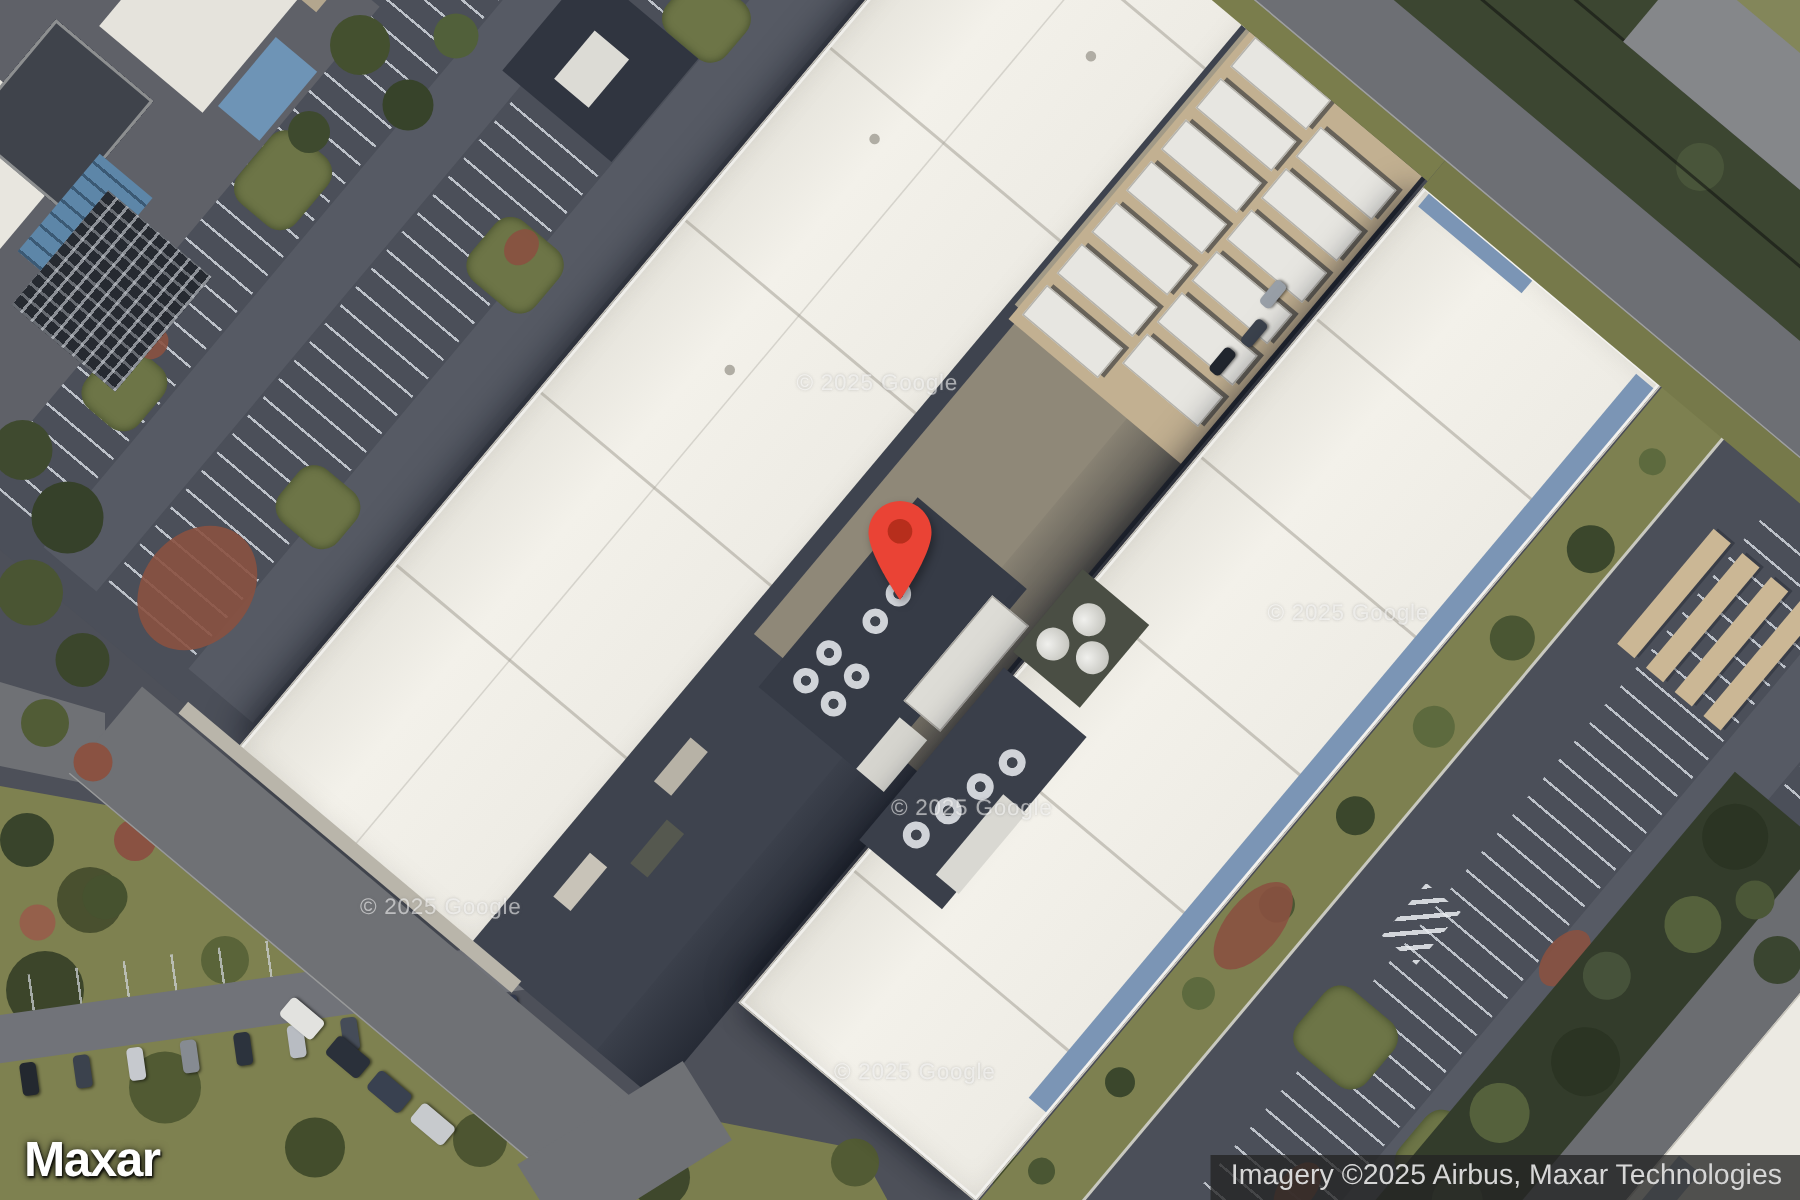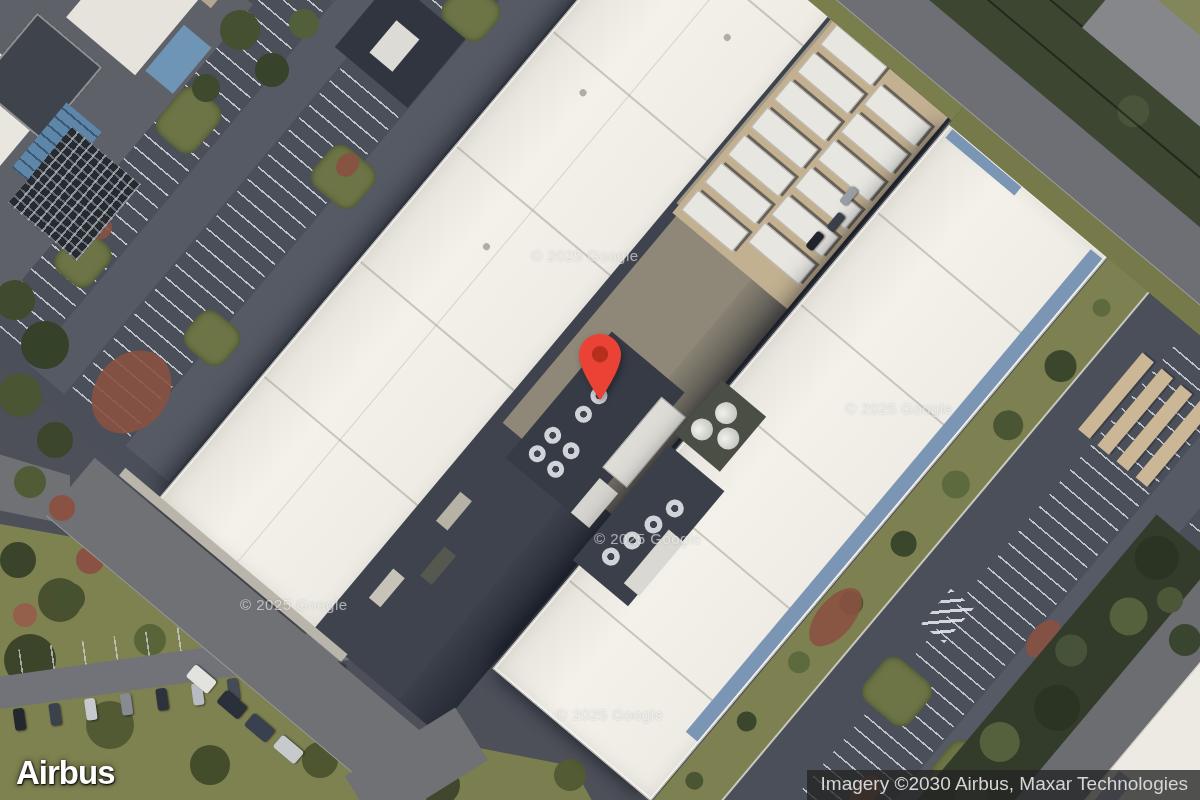--- a/index.html
+++ b/index.html
@@ -252,15 +252,15 @@
       <circle cx="12" cy="10.6" r="4.1" opacity="0.75" fill="#A52714"></circle>
     </svg>
   </div>
 
   <span class="wm" style="left:531px;top:247px;">© 2025 Google</span>
   <span class="wm" style="left:845px;top:400px;">© 2025 Google</span>
   <span class="wm" style="left:594px;top:530px;">© 2025 Google</span>
   <span class="wm" style="left:240px;top:596px;">© 2025 Google</span>
   <span class="wm" style="left:556px;top:706px;">© 2025 Google</span>
 
-  <div id="glogo">Airbus</div>
-  <div id="attr">Imagery ©2030 Airbus, Maxar Technologies</div>
+  <div id="glogo">Maxar</div>
+  <div id="attr">Imagery ©2025 Airbus, Maxar Technologies</div>
 </div>
 
 </body></html>

